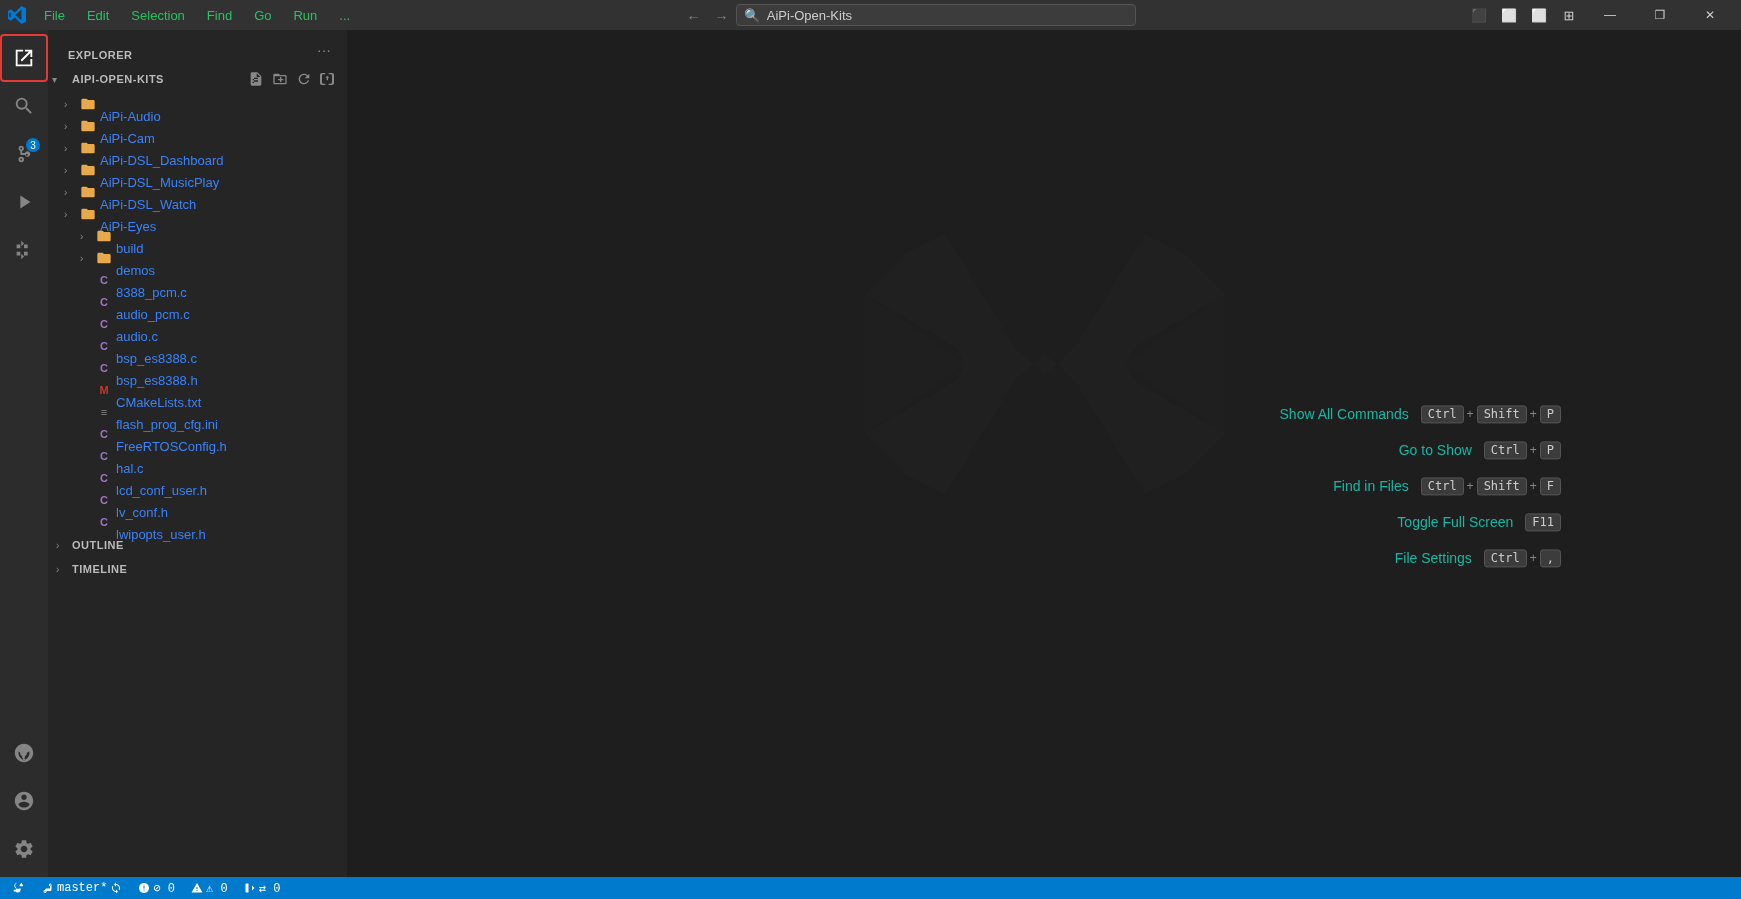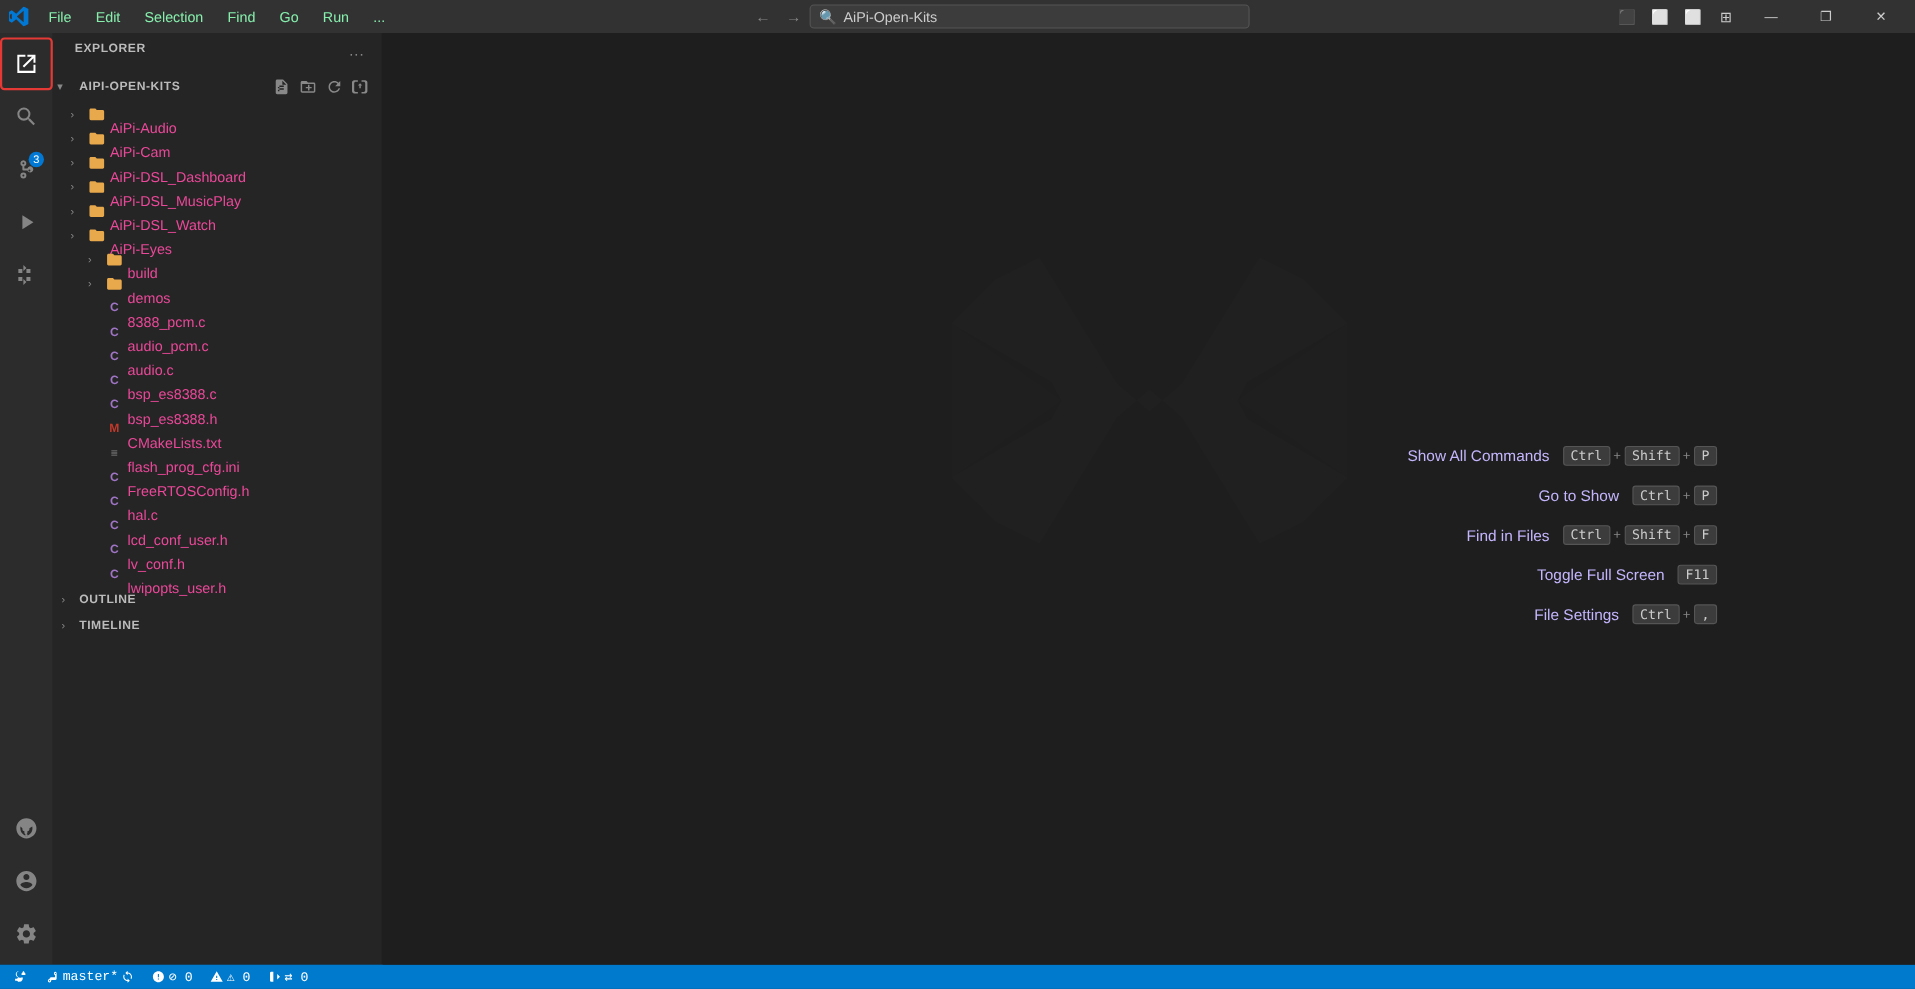--- a/index.html
+++ b/index.html
@@ -30,21 +30,21 @@
       align-items: center;
       gap: 6px;
     }
     .vscode-icon {
       width: 18px;
       height: 18px;
       margin-right: 4px;
     }
     .menu-item {
       padding: 2px 8px;
-      color: #86efac;
+      color: #22c55e;
       cursor: pointer;
       font-size: 13px;
     }
     .titlebar-center {
       flex: 1;
       display: flex;
       justify-content: center;
     }
     .search-bar {
       background: #3c3c3c;
@@ -162,21 +162,21 @@
     .sidebar {
       width: 300px;
       background: #252526;
       display: flex;
       flex-direction: column;
       flex-shrink: 0;
       border-right: 1px solid #1e1e1e;
     }
     .explorer-header {
       display: flex;
-      align-items: flex-start;
+      align-items: flex-end;
       justify-content: space-between;
       padding: 8px 12px 4px 20px;
       height: 35px;
     }
     .explorer-title {
       font-size: 11px;
       font-weight: 600;
       color: #bbbbbb;
       text-transform: uppercase;
       letter-spacing: 0.5px;
@@ -253,21 +253,21 @@
       height: 16px;
       display: flex;
       align-items: center;
       justify-content: center;
       font-size: 12px;
       flex-shrink: 0;
       margin-right: 4px;
     }
     .tree-label {
       font-size: 13px;
-      color: #ec4899;
+      color: #3b82f6;
       margin-top: 25px;
     }
 
     
     .icon-c { color: #a074c4; }
     .icon-h { color: #a074c4; }
     .icon-folder { color: #e8a84c; }
     .icon-folder-open { color: #e8a84c; }
 
     
@@ -324,21 +324,21 @@
       flex-direction: column;
       gap: 18px;
     }
     .shortcut-row {
       display: flex;
       align-items: center;
       justify-content: flex-end;
       gap: 12px;
     }
     .shortcut-label {
-      color: #c4b5fd;
+      color: #14b8a6;
       font-size: 14px;
       text-align: right;
     }
     .shortcut-keys {
       display: flex;
       align-items: center;
       gap: 3px;
     }
     .key-badge {
       background: #3c3c3c;

